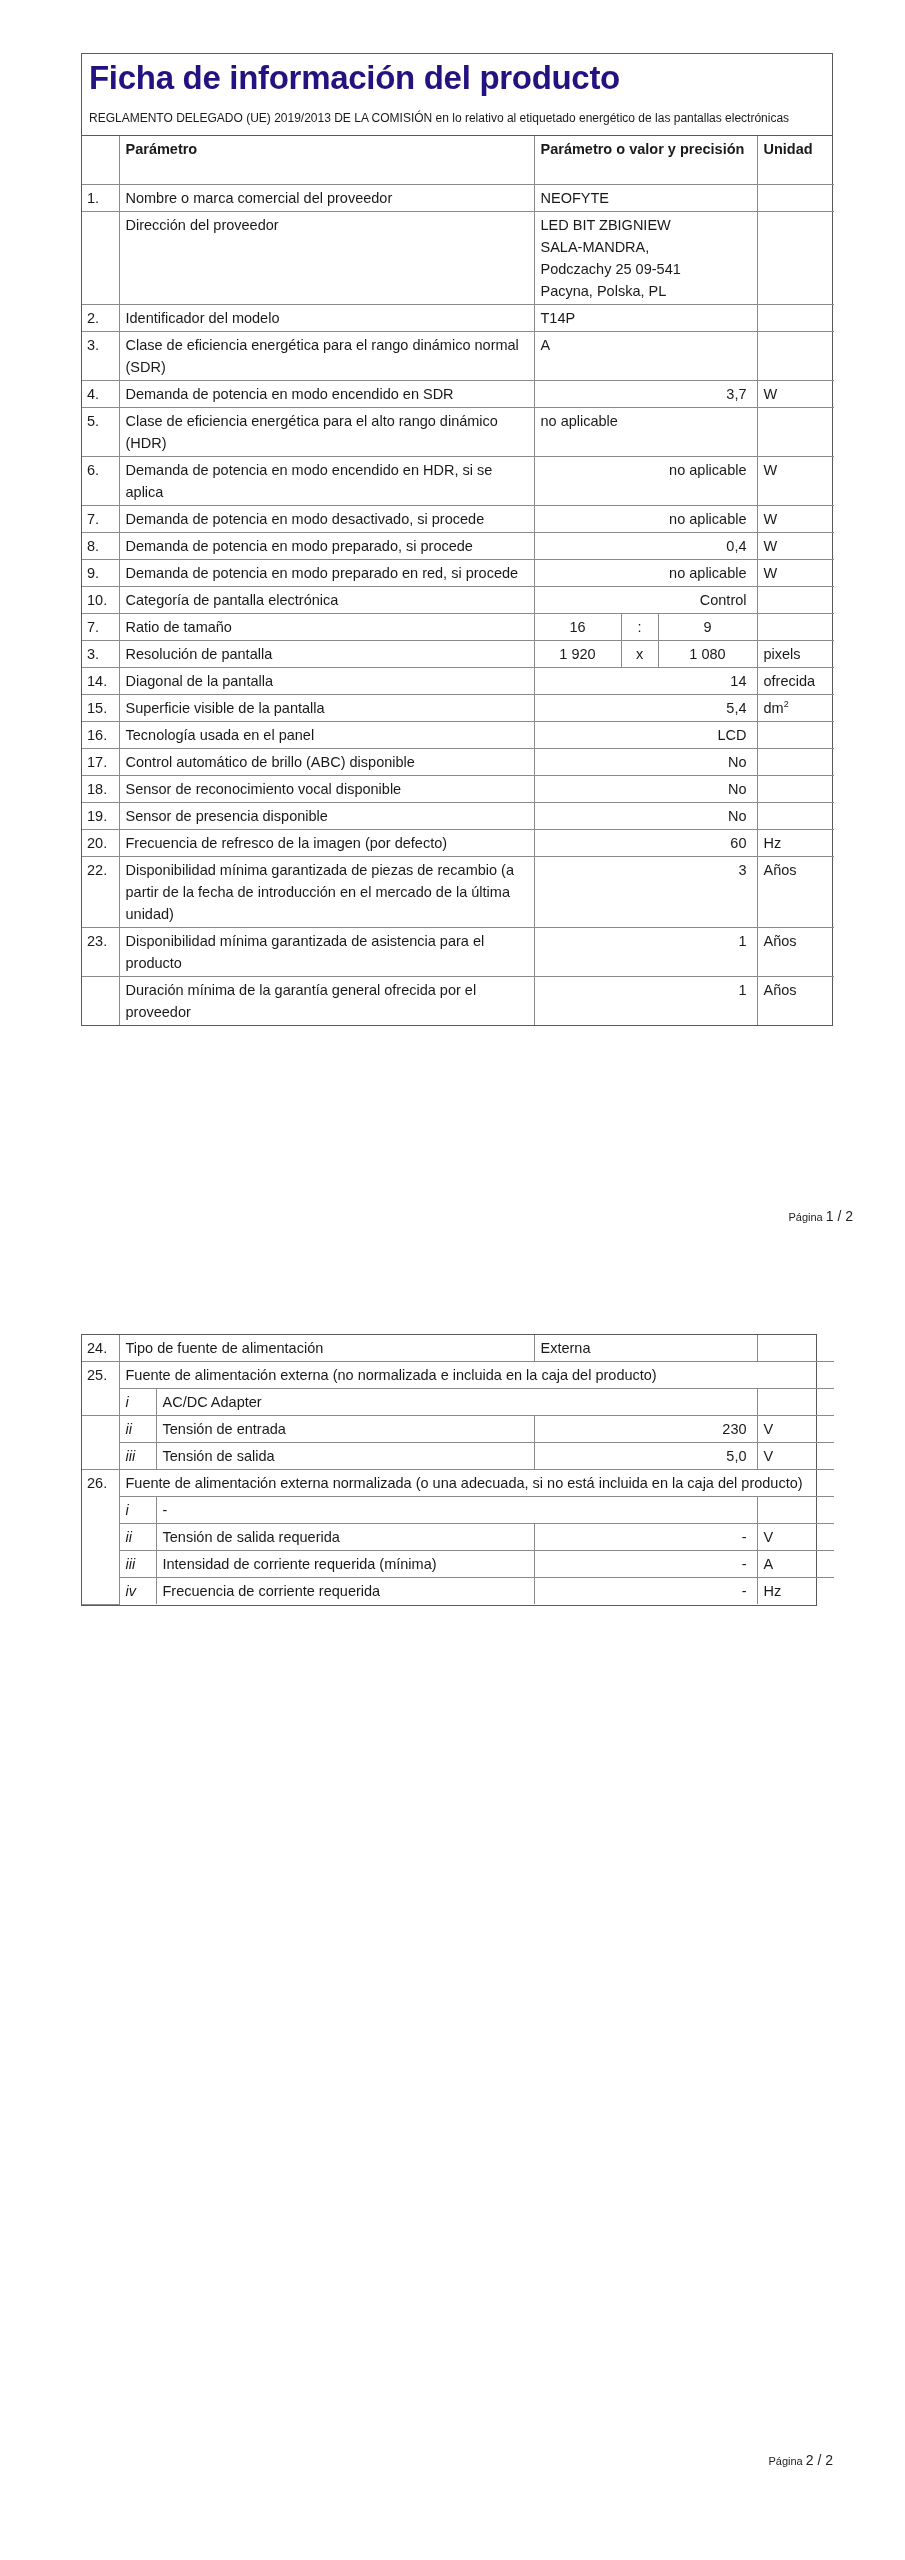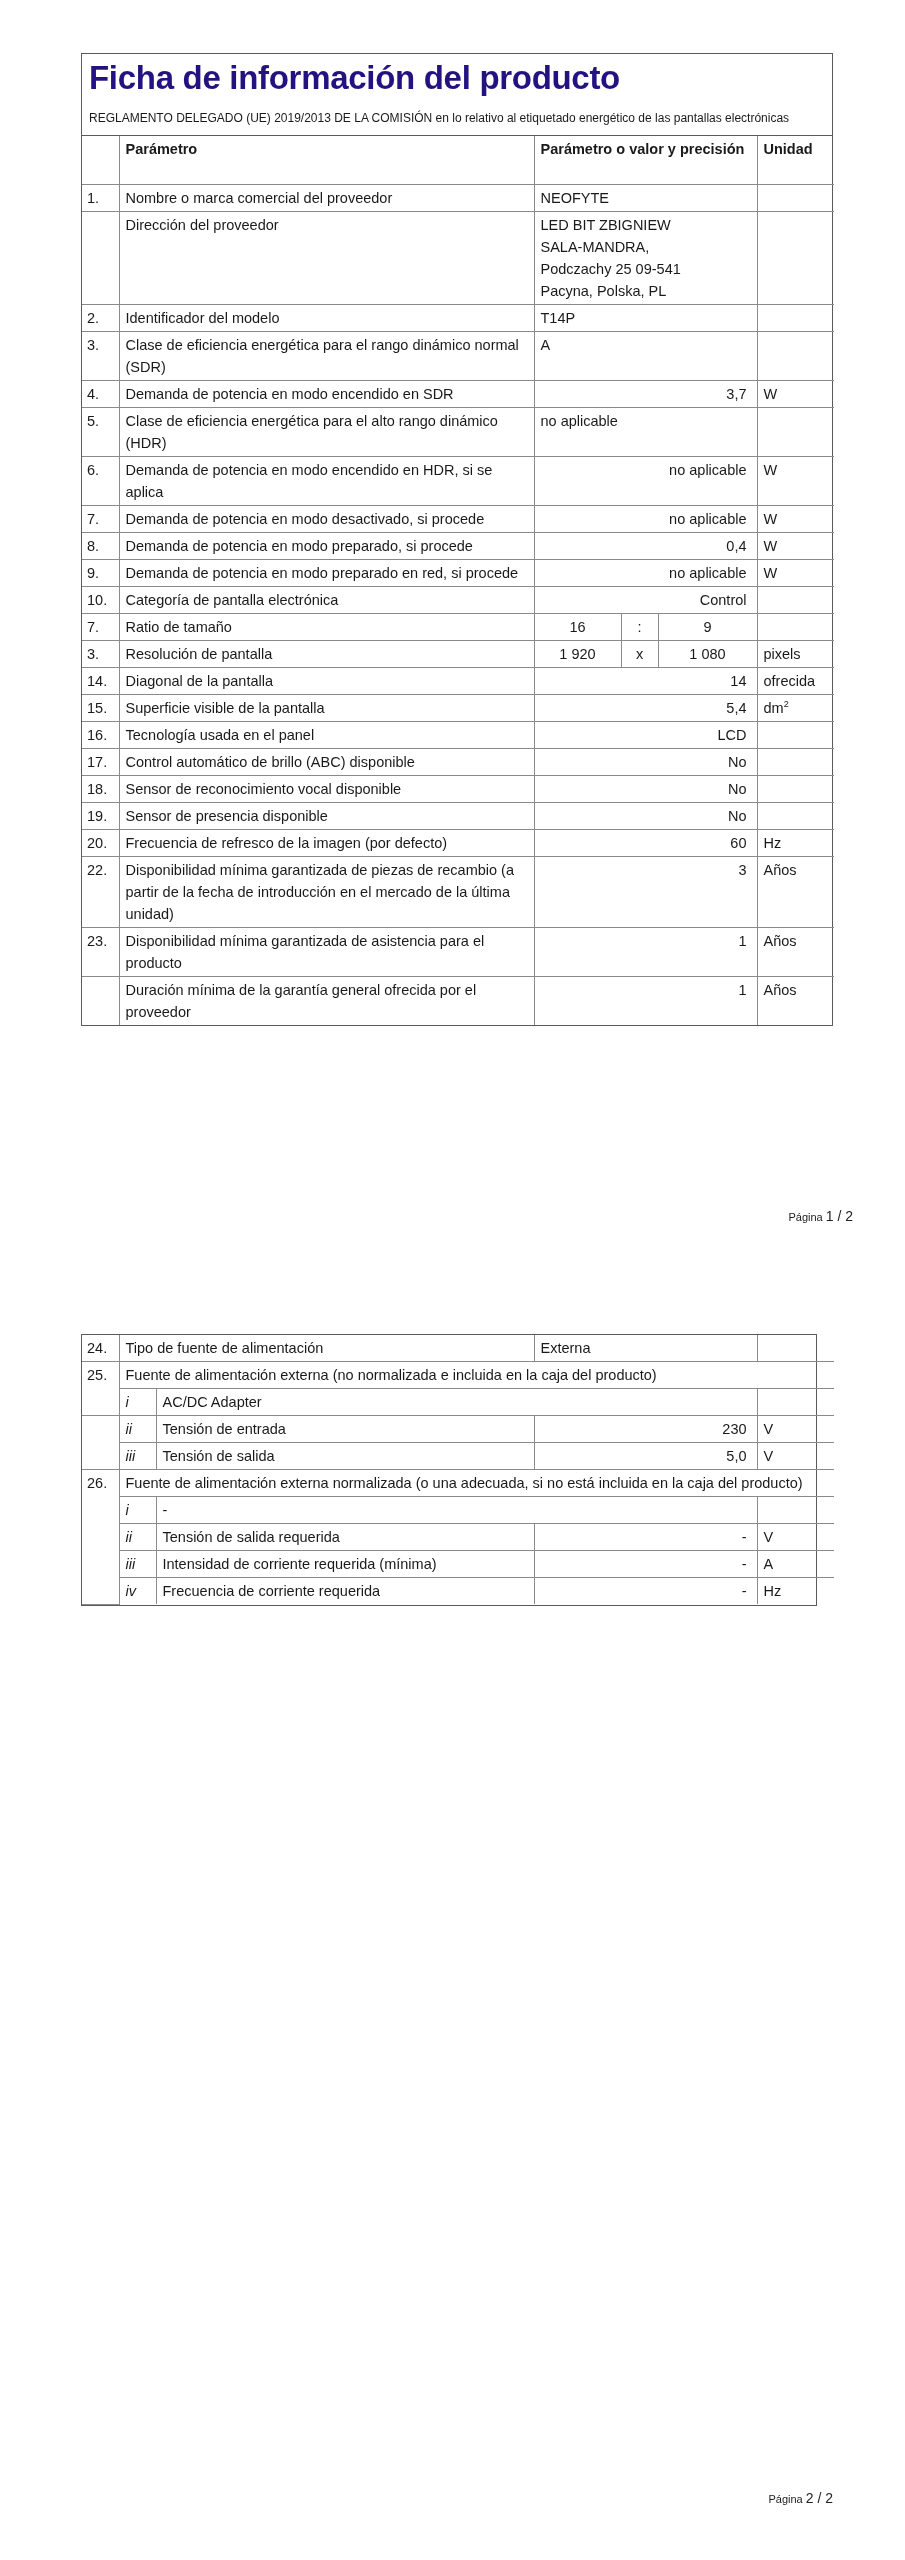--- a/index.html
+++ b/index.html
@@ -289,17 +289,17 @@
         </tr>
         <tr>
           <td class="roman">iv</td>
           <td>Frecuencia de corriente requerida</td>
           <td class="right">-</td>
           <td>Hz</td>
         </tr>
       </tbody>
     </table>
   </div>
-  <div class="footer" style="top:1210px">
+  <div class="footer" style="top:1172px">
     <span>Página</span>
     <b>2 / 2</b>
   </div>
 </div>
 
 </body></html>

